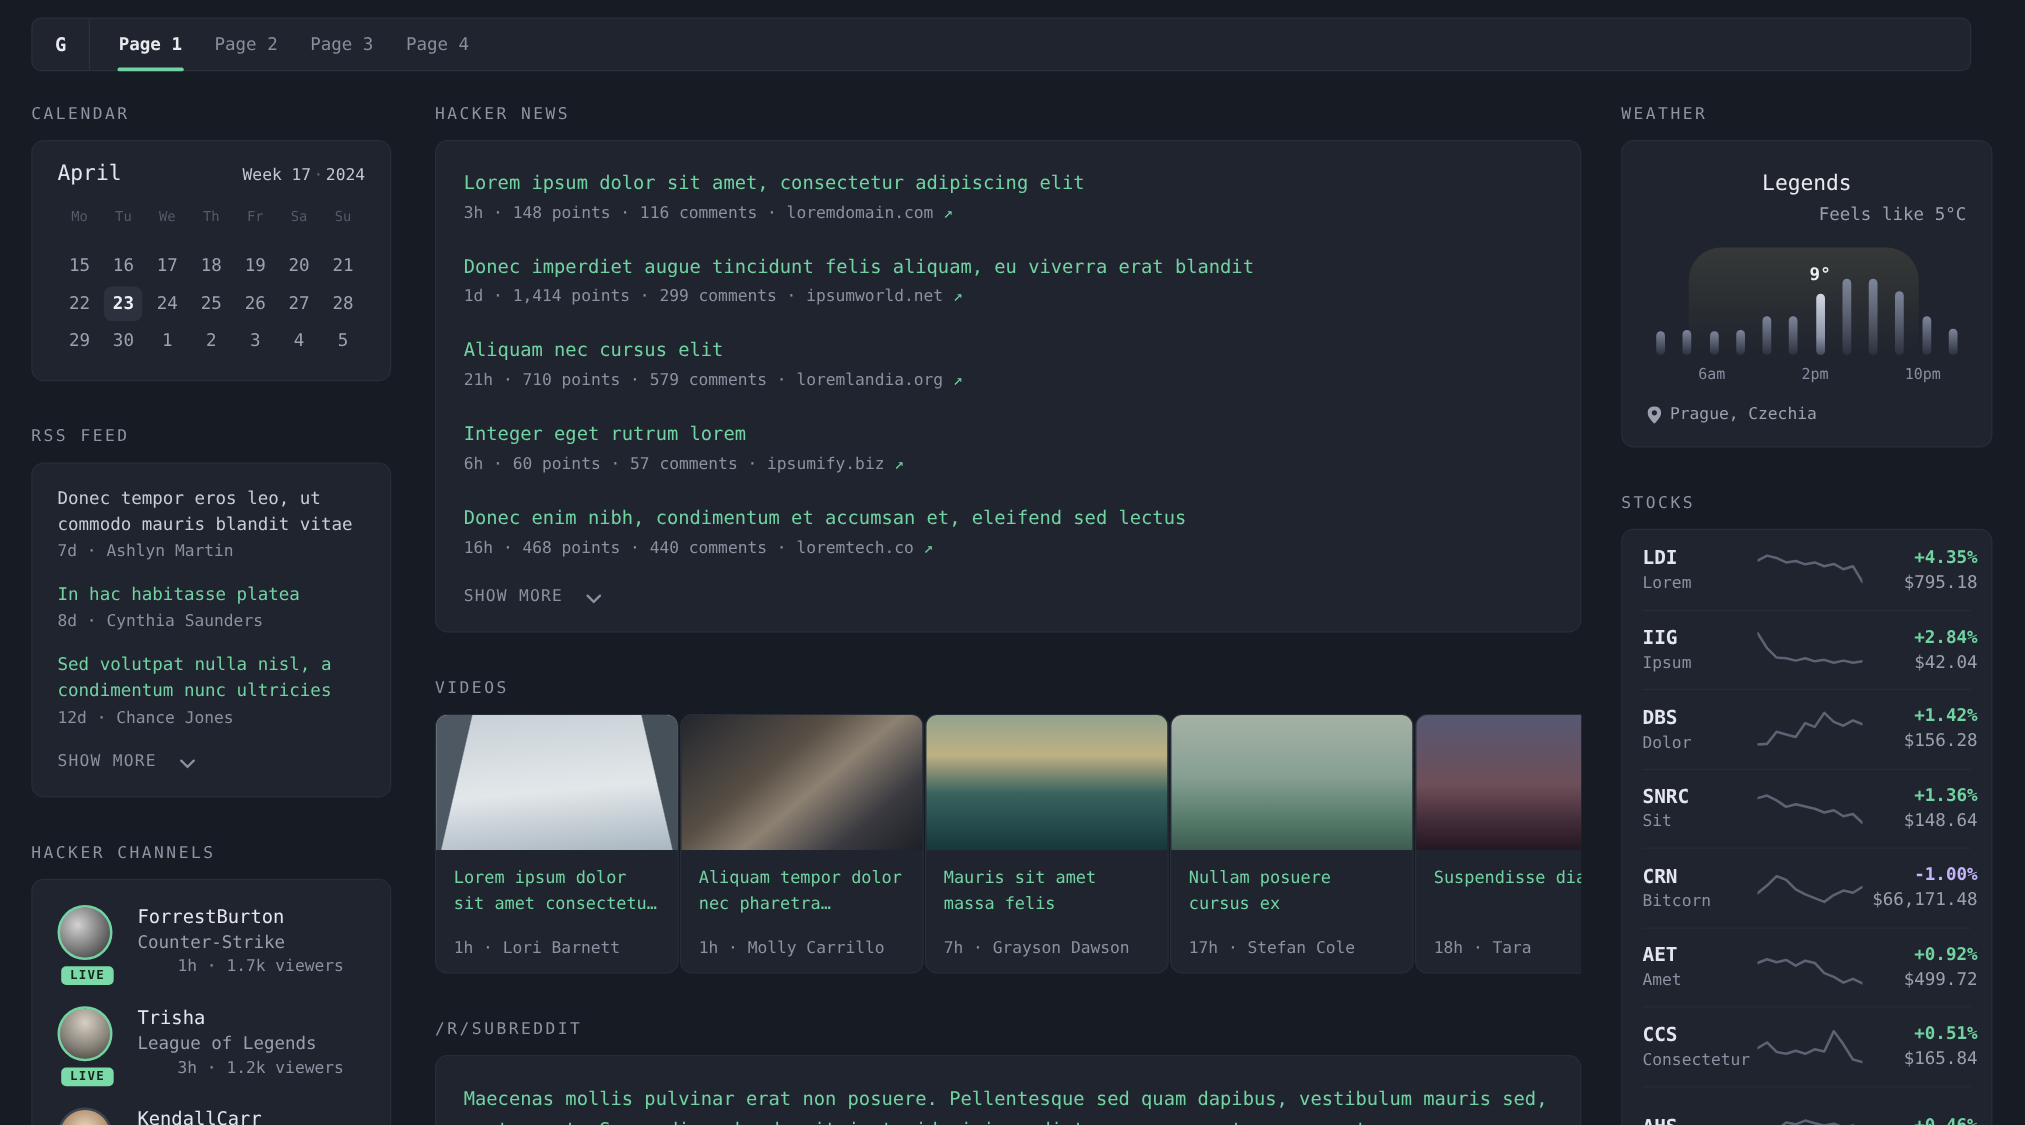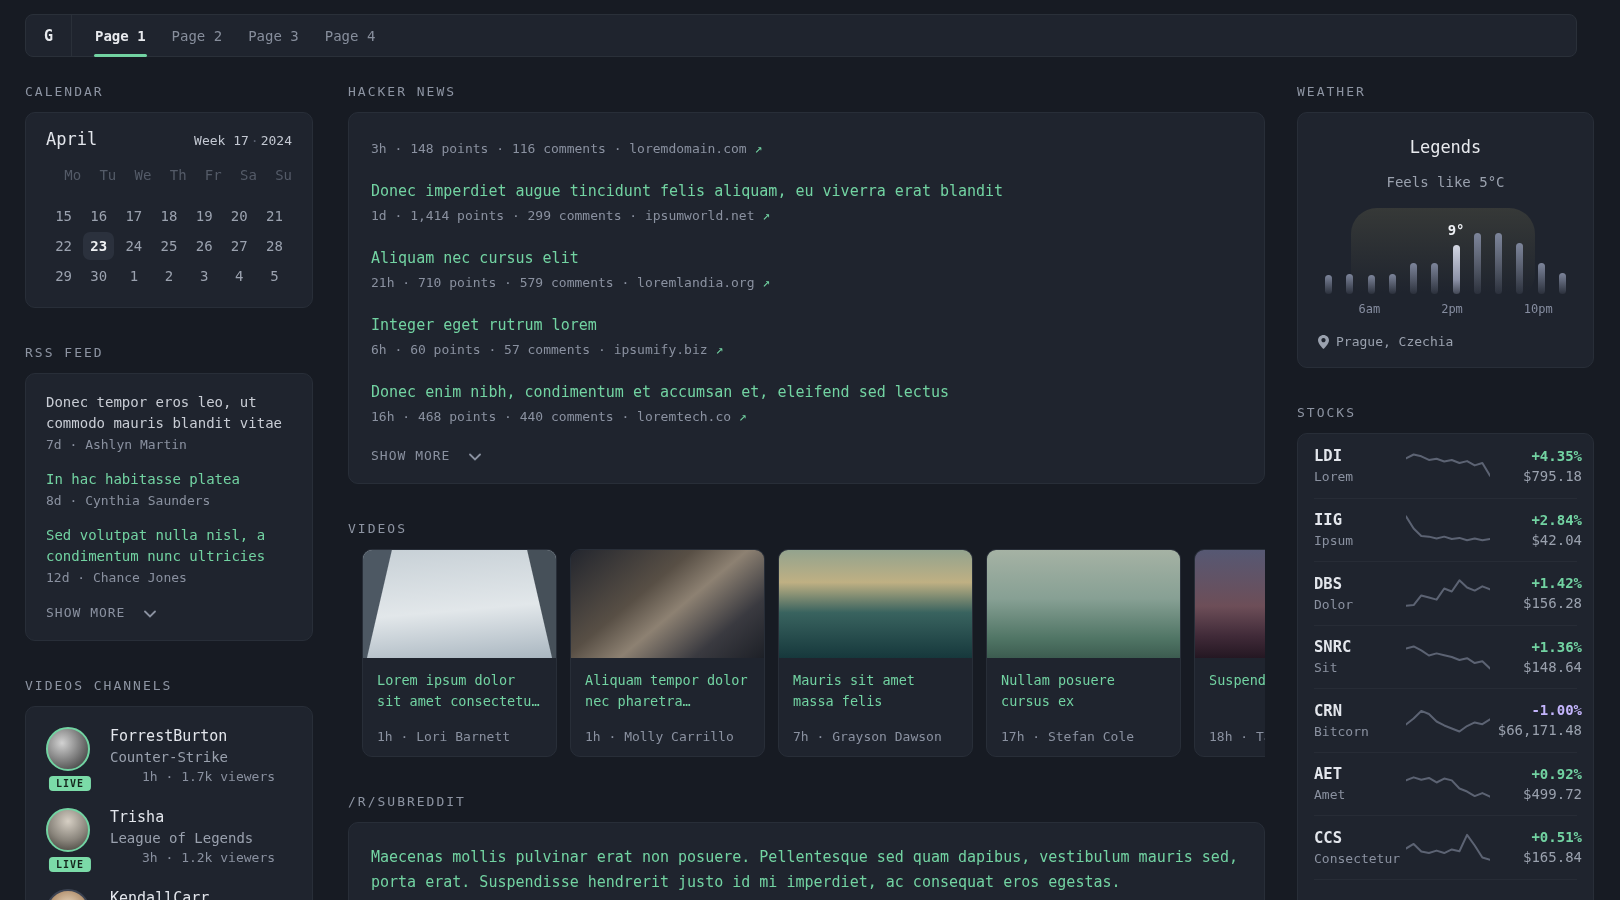--- a/index.html
+++ b/index.html
@@ -55,21 +55,21 @@
   .show-more svg { margin-top:2px; }
   .ext { color:#72d3a2; }
 
   
   .calendar-card { padding:16px 20px 16px; }
   .cal-head { display:flex; justify-content:space-between; align-items:baseline; }
   .cal-month { font-size:17px; color:#e3e6ec; }
   .cal-meta { font-size:13px; color:#c3c8d2; }
   .cal-meta .dot { color:#5a6170; margin:0 2px; }
   .cal-grid { display:grid; grid-template-columns:repeat(7,1fr); margin-top:14px; }
-  .wd { text-align:right; font-size:14px; color:#545b68; padding:4px 0; }
+  .wd { text-align:center; font-size:11px; color:#545b68; padding:4px 0; }
   .day {
     text-align:center; font-size:14px; color:#9ba2af; padding:6px 0;
     margin:1px 2px; border-radius:7px; cursor:pointer;
   }
   .day.selected { background:#2b313d; color:#eef0f3; font-weight:bold; }
 
   
   .rss-card { padding:18px 20px 20px; }
   .feed-item { display:block; margin-bottom:17px; cursor:pointer; text-decoration:none; }
   .feed-title { font-size:14px; line-height:21px; color:#72d3a2; }
@@ -101,21 +101,21 @@
 
   
   .hn-card { padding:22px 22px 20px; }
   .hn-item { display:block; margin-bottom:24px; cursor:pointer; }
   .hn-title { font-size:15px; line-height:22px; color:#72d3a2; }
   .hn-item .meta { margin-top:6px; }
   .sub-card { padding:22px 22px 20px; height:160px; }
   .sub-title { font-size:15px; line-height:25px; color:#72d3a2; cursor:pointer; }
 
   
-  .videos-row { display:flex; gap:13px; overflow:hidden;margin-left:14px; }
+  .videos-row { display:flex; gap:1px; overflow:hidden; }
   .video-card {
     flex:none; width:195px; height:208px; background:#1f242e;
     border:1px solid #282e38; border-radius:10px; overflow:hidden;
     cursor:pointer; display:flex; flex-direction:column;
   }
   .thumb { height:108px; flex:none; }
   .thumb-1 { background:
       linear-gradient(103deg, #4d5863 0 13%, rgba(0,0,0,0) 13.5%),
       linear-gradient(257deg, #465059 0 13%, rgba(0,0,0,0) 13.5%),
       linear-gradient(175deg, #c7d0d6 0%, #e2e7ea 55%, #a9b6c0 100%); }
@@ -123,21 +123,21 @@
   .thumb-3 { background:linear-gradient(180deg, #93a38e 0%, #bfb083 30%, #39635f 58%, #16383c 100%); }
   .thumb-4 { background:linear-gradient(180deg, #a5b2a4 0%, #87a094 45%, #507565 82%, #3c5c50 100%); }
   .thumb-5 { background:linear-gradient(180deg, #565873 0%, #6d4e58 52%, #402a38 80%, #241722 100%); }
   .v-body { padding:12px 14px 12px; display:flex; flex-direction:column; flex:1; }
   .v-title { font-size:13.5px; line-height:21px; color:#72d3a2; height:42px; overflow:hidden; }
   .v-meta { margin-top:auto; }
 
   
   .weather-card { padding:24px 20px 18px; }
   .wx-cond { text-align:center; font-size:17px; color:#e8eaee; }
-  .wx-feels { text-align:center; font-size:14px; color:#9aa1ae; margin-top:17px; }
+  .wx-feels { text-align:right; font-size:14px; color:#9aa1ae; margin-top:7px; }
   .wx-chart { position:relative; margin-top:40px; }
   .wx-daylight {
     position:absolute; left:13%; width:72%; top:-22px; bottom:16px;
     background:linear-gradient(180deg, rgba(146,140,94,0.20), rgba(146,140,94,0) 92%);
     border-radius:26px;
   }
   .wx-bars { position:relative; height:64px; display:flex; }
   .wx-slot { flex:1; position:relative; display:flex; justify-content:center; align-items:flex-end; }
   .wx-bar {
     width:7px; border-radius:4px;
@@ -253,21 +253,21 @@
           <div class="show-more">
             <span>SHOW MORE</span>
             <svg width="12" height="8" viewBox="0 0 12 8">
                 <path d="M1 1.5 L6 6.5 L11 1.5" stroke="currentColor" stroke-width="1.8" fill="none" stroke-linecap="round"></path>
               </svg>
           </div>
         </div>
       </div>
 
       <div class="widget">
-        <div class="section-label">VIDEOS CHANNELS</div>
+        <div class="section-label">HACKER CHANNELS</div>
         <div class="card twitch-card">
           <div id="twitch-channels">
               <div class="channel">
      <div class="av-wrap">
        <div class="avatar av-1"></div>
        <div class="live-badge">LIVE</div>
      </div>
      <div class="ch-info">
        <div class="ch-name">ForrestBurton</div>
        <div class="ch-cat">Counter-Strike</div>
@@ -301,20 +301,21 @@
 
     </section>
 
     <section class="col col-mid">
 
       <div class="widget">
         <div class="section-label">HACKER NEWS</div>
         <div class="card hn-card">
           <div id="hn-items">
               <a class="hn-item">
+     <div class="hn-title">Lorem ipsum dolor sit amet, consectetur adipiscing elit</div>
      <div class="meta"><span>3h · 148 points · 116 comments · </span><span>loremdomain.com</span> <span class="ext">↗</span></div>
    </a>
               <a class="hn-item">
      <div class="hn-title">Donec imperdiet augue tincidunt felis aliquam, eu viverra erat blandit</div>
      <div class="meta"><span>1d · 1,414 points · 299 comments · </span><span>ipsumworld.net</span> <span class="ext">↗</span></div>
    </a>
               <a class="hn-item">
      <div class="hn-title">Aliquam nec cursus elit</div>
      <div class="meta"><span>21h · 710 points · 579 comments · </span><span>loremlandia.org</span> <span class="ext">↗</span></div>
    </a>

